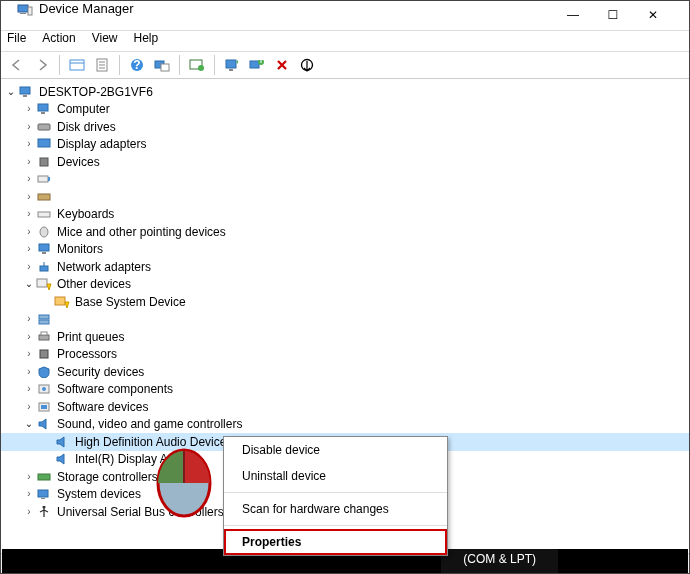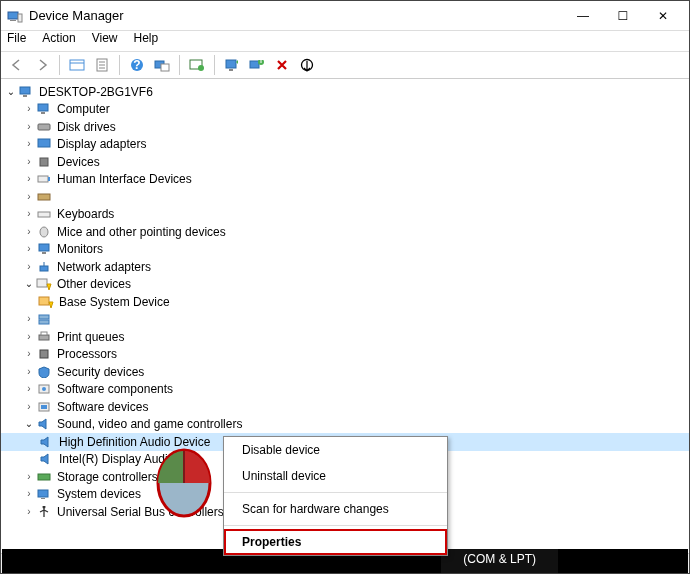--- a/index.html
+++ b/index.html
@@ -1,34 +1,34 @@
 <!DOCTYPE html>
 <html><head>
 <meta charset="utf-8">
 <style>
   * { box-sizing: border-box; font-family: "Segoe UI", Tahoma, sans-serif; font-size: 12px; }
   body { margin: 0; padding: 0; background: #fff; width: 690px; height: 574px; overflow: hidden; position: relative; border: 1px solid #444; }
-  .titlebar { height: 30px; display: flex; align-items: center; padding: 0 6px; border-bottom: 1px solid #ddd; }
+  .titlebar { height: 30px; display: flex; padding: 0 16px; border-bottom: 1px solid #ddd; }
   .titlebar .title-icon { width: 16px; height: 16px; margin-right: 6px; }
   .titlebar .title-text { flex: 1; font-size: 13px; }
   .titlebar .win-btns { display: flex; gap: 0; }
   .titlebar .win-btn { width: 40px; height: 28px; display: flex; align-items: center; justify-content: center; }
   .menubar { height: 20px; display: flex; align-items: flex-start; padding: 0 6px; gap: 16px; }
   .menubar span { }
   .toolbar { height: 28px; display: flex; align-items: center; padding: 0 6px; gap: 5px; border-top: 1px solid #ddd; border-bottom: 1px solid #ccc; }
   .sep { width: 1px; height: 20px; background: #ccc; margin: 0 2px; }
   .tb-btn { width: 20px; height: 20px; display: flex; align-items: center; justify-content: center; }
   .tree { position: relative; height: 452px; overflow: hidden; padding-top: 4px; }
   .row { height: 17.5px; line-height: 18px; display: flex; align-items: center; white-space: nowrap; }
   .chev { width: 12px; display: inline-block; text-align: center; color: #555; font-size: 10px; }
   .chev.down { color: #222; }
   .icon { width: 18px; height: 16px; display: inline-flex; align-items: center; justify-content: center; margin-right: 4px; }
   .depth0 { padding-left: 4px; }
   .depth1 { padding-left: 22px; }
-  .depth2 { padding-left: 24px; }
+  .depth2 { padding-left: 40px; }
   .sel { background: #cce8ff; }
   .statusbar { position: absolute; bottom: 0; left: 0; right: 0; height: 20px; border-top: 1px solid #ccc; padding: 2px 6px; background: #f0f0f0; font-size: 11px; }
   .black-strip { position: absolute; left: 1px; right: 1px; bottom: 0; height: 24px; background: #000; }
   .black-strip span { color: #fff; font-size: 12px; display: inline-block; padding: 4px 8px; }
   .black-strip .mid-bit { position: absolute; right: 130px; top: 0; color: #999; background: #111; padding: 0 14px; font-size: 11px; line-height: 12px; }
   .ctx-menu { position: absolute; left: 222px; top: 435px; width: 225px; background: #fff; border: 1px solid #888; box-shadow: 2px 2px 4px rgba(0,0,0,0.25); z-index: 20; }
   .ctx-item { padding: 6px 18px; font-size: 12px; }
   .ctx-sep { height: 1px; background: #ddd; margin: 3px 0; }
   .ctx-highlight { outline: 2px solid #c00; outline-offset: -2px; font-weight: bold; }
   .mouse-cursor { position: absolute; left: 154px; top: 447px; width: 58px; height: 70px; z-index: 30; }
@@ -182,21 +182,20 @@
       <span>Devices</span>
     </div>
   <div class="row depth1">
       <span class="chev">›</span>
       <span class="icon">
         <svg width="14" height="12">
           <rect x="1" y="3" width="10" height="6" fill="#eee" stroke="#888"></rect>
           <rect x="11" y="4" width="2" height="4" fill="#4a90d9"></rect>
         </svg>
       </span>
-      <span>Human Interface Devices</span>
     </div>
   <div class="row depth1">
       <span class="chev">›</span>
       <span class="icon">
         <svg width="14" height="12">
           <rect x="1" y="3" width="12" height="6" fill="#c9a968" stroke="#8a6a3a"></rect>
         </svg>
       </span>
     </div>
   <div class="row depth1">

